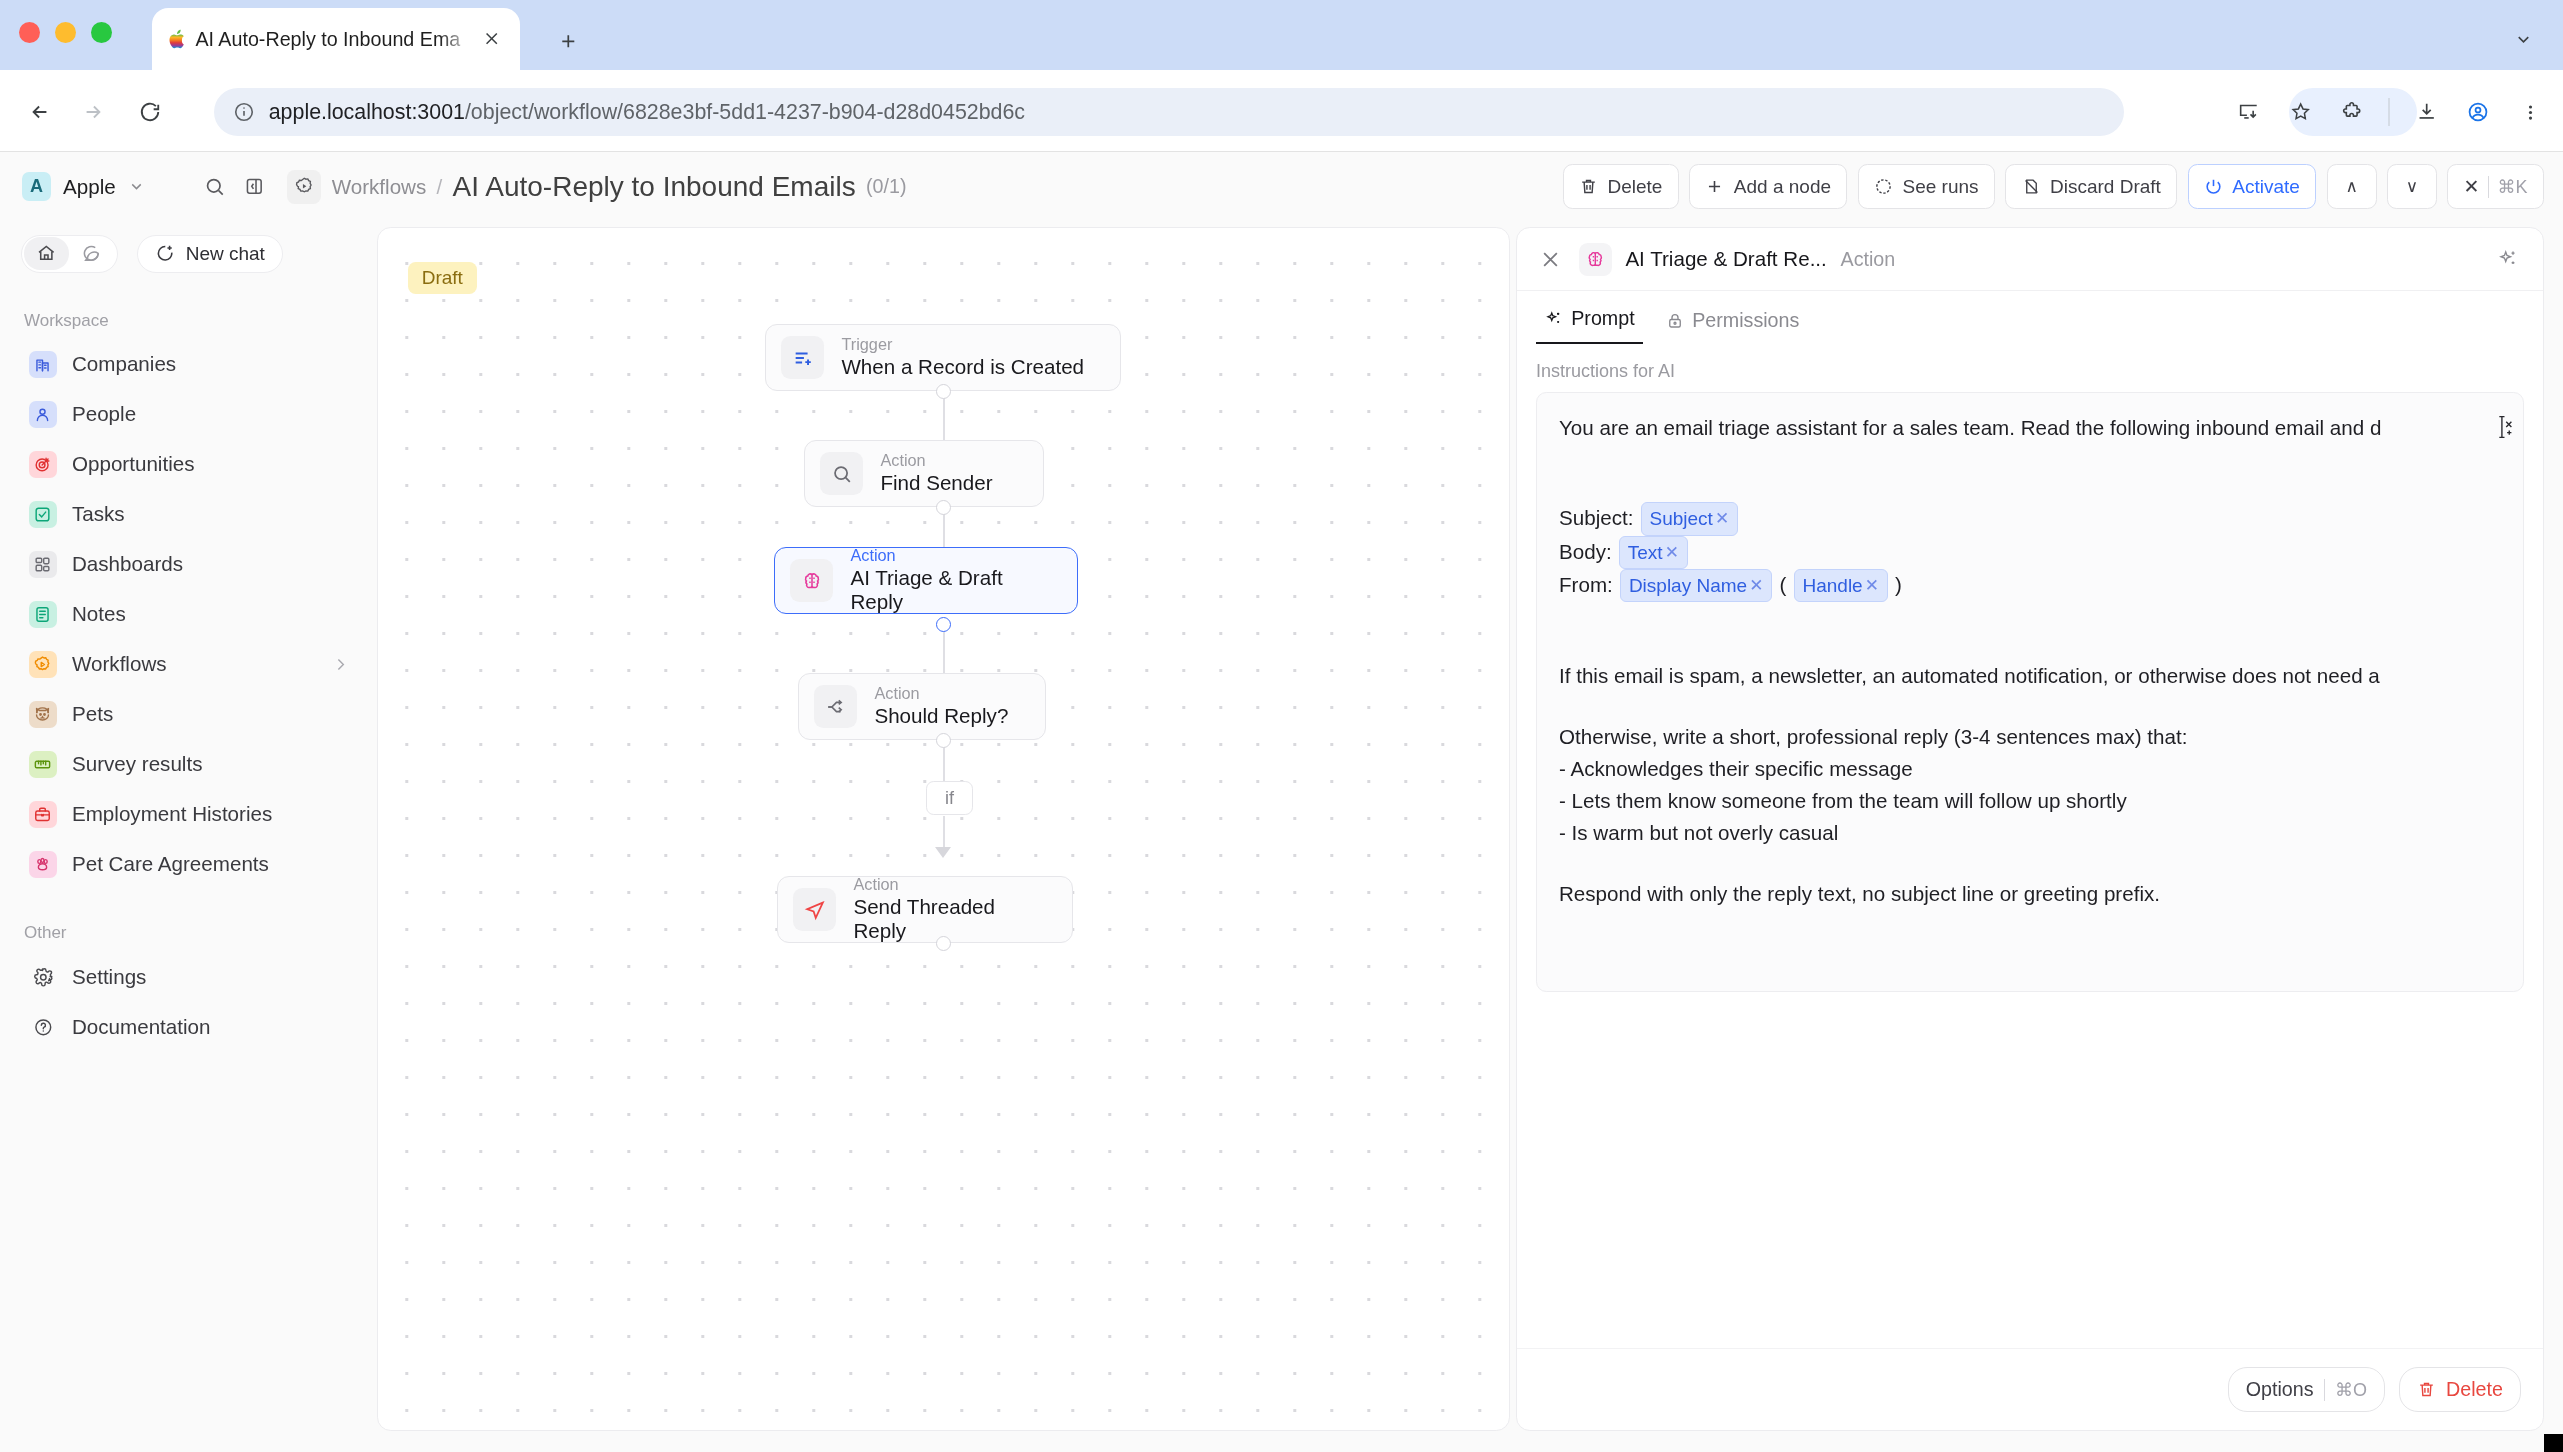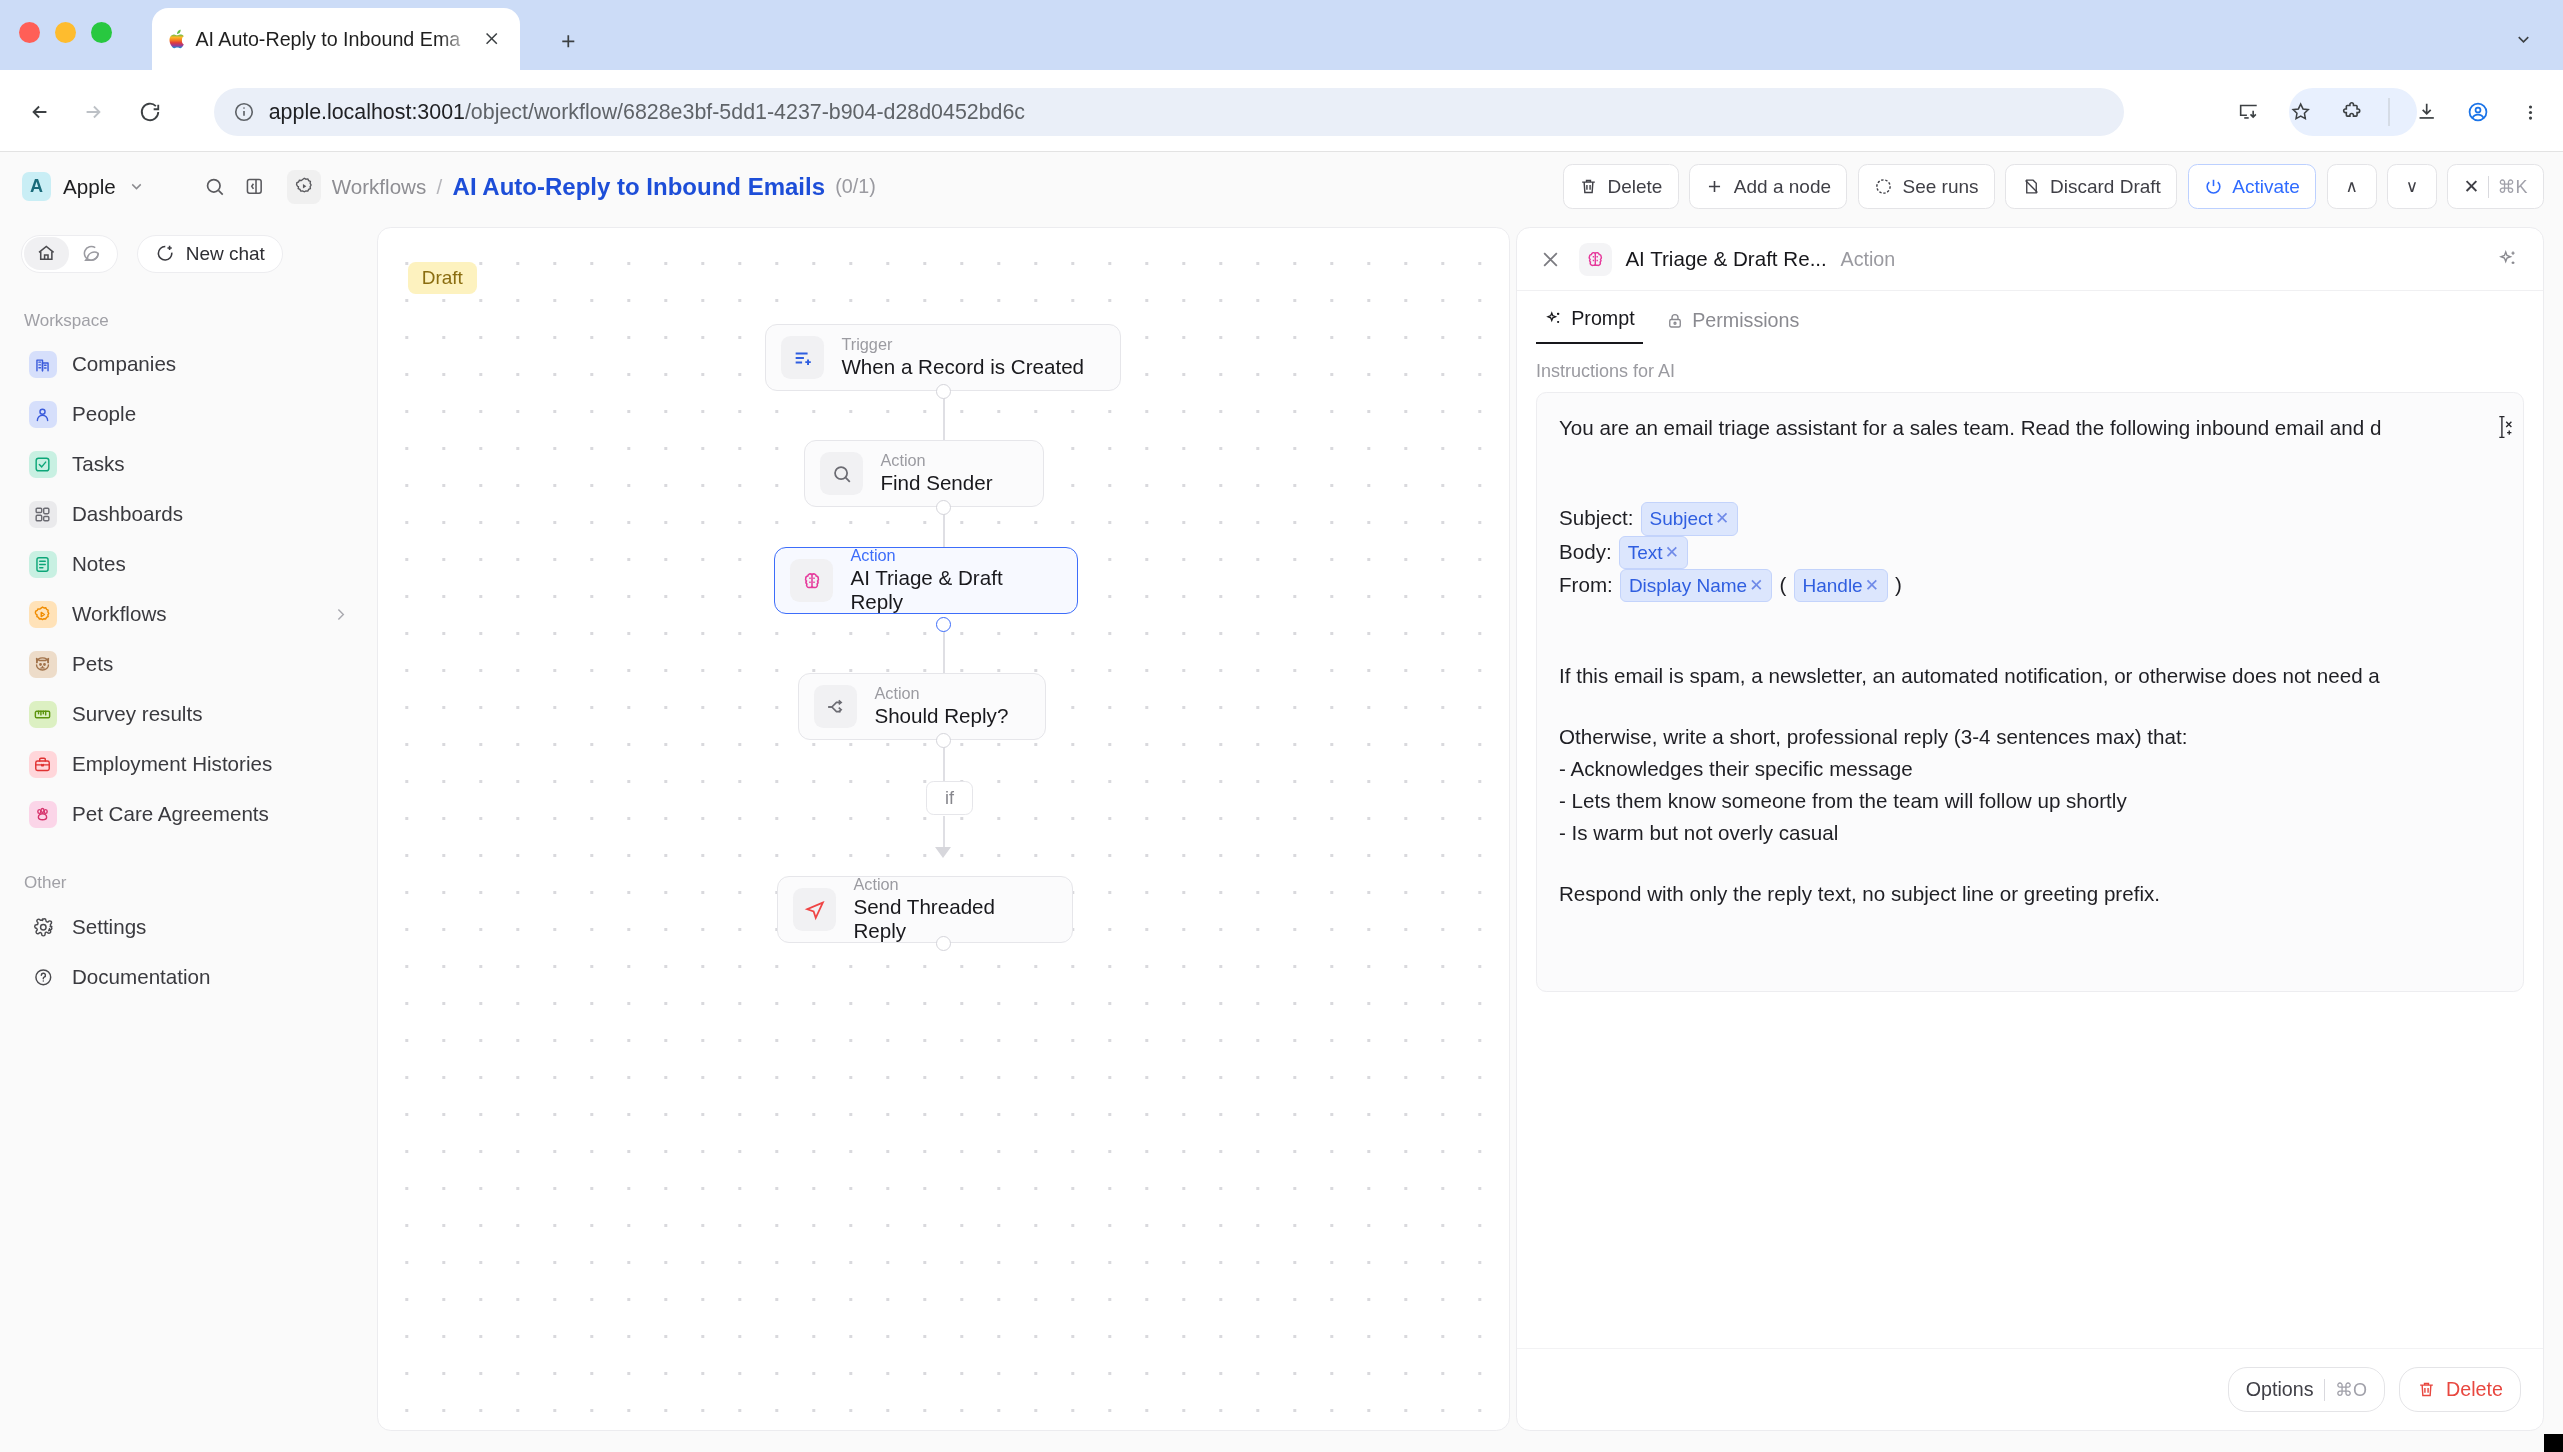--- a/index.html
+++ b/index.html
@@ -62,21 +62,21 @@
   .ws-chip{display:flex;align-items:center;gap:12px;margin-left:22px;}
   .ws-avatar{width:29px;height:29px;border-radius:6.9px;background:#c9eef5;color:#1a6b7a;
     display:flex;align-items:center;justify-content:center;font-size:18px;font-weight:600;}
   .ws-name{font-size:20.6px;color:#1d1d1f;font-weight:500;}
   .ws-caret{color:#8a8a8e;display:flex;align-items:center;}
   .hdr-ico{width:39px;height:39px;display:flex;align-items:center;justify-content:center;color:#5a5a5e;border-radius:6.9px;}
   .bc{display:flex;align-items:center;gap:10.3px;margin-left:13.7px;}
   .bc-ico{width:34px;height:34px;border-radius:7.7px;background:#f0f0f0;display:flex;align-items:center;justify-content:center;}
   .bc-parent{font-size:20.6px;color:#8e8e93;}
   .bc-sep{font-size:20.6px;color:#b6b6bb;}
-  .bc-title{font-size:24px;color:#1d4ed8;font-weight:700;}
+  .bc-title{font-size:28px;color:#404040;font-weight:400;}
   .bc-count{font-size:19.7px;color:#9a9aa0;}
   .hdr-actions{margin-left:auto;display:flex;align-items:center;gap:10.3px;margin-right:19px;}
   .btn{
     height:45px;border:0.9px solid #e4e4e7;border-radius:9.4px;background:#ffffff;
     display:flex;align-items:center;gap:9.4px;padding:0 15.4px;font-size:19px;color:#3f3f46;white-space:nowrap;
   }
   .btn.icon-only{width:50px;padding:0;justify-content:center;}
   .btn.activate{color:#2f6bff;border-color:#bcd0ff;background:#ffffff;}
   .btn.kbd{color:#3f3f46;gap:8.6px;}
   .kbdtxt{color:#a1a1aa;font-size:18px;}
@@ -415,20 +415,30 @@
             <span class="lbl">Companies</span>
           </div>
           <div class="side-item">
             <span class="sq" style="background:#d6dffb">
               <svg width="19" height="19" viewBox="0 0 24 24" fill="none" stroke="#3b5bdb" stroke-width="1.8" stroke-linecap="round" stroke-linejoin="round">
                 <circle cx="12" cy="8.5" r="3.2"></circle>
                 <path d="M5.5 19.5a6.5 6.5 0 0 1 13 0"></path>
               </svg>
             </span>
             <span class="lbl">People</span>
+          </div>
+          <div class="side-item">
+            <span class="sq" style="background:#ffd6da">
+              <svg width="19" height="19" viewBox="0 0 24 24" fill="none" stroke="#e03131" stroke-width="1.8" stroke-linecap="round" stroke-linejoin="round">
+                <circle cx="11.5" cy="12.5" r="7.5"></circle>
+                <circle cx="11.5" cy="12.5" r="3.6"></circle>
+                <path d="M11.5 12.5L19 5M16.5 4v3.5H20"></path>
+              </svg>
+            </span>
+            <span class="lbl">Opportunities</span>
           </div>
           <div class="side-item">
             <span class="sq" style="background:#c8f0e2">
               <svg width="19" height="19" viewBox="0 0 24 24" fill="none" stroke="#0ca678" stroke-width="1.8" stroke-linecap="round" stroke-linejoin="round">
                 <rect x="4" y="4" width="16" height="16" rx="3"></rect>
                 <path d="M8 12l3 3 5-6"></path>
               </svg>
             </span>
             <span class="lbl">Tasks</span>
           </div>

